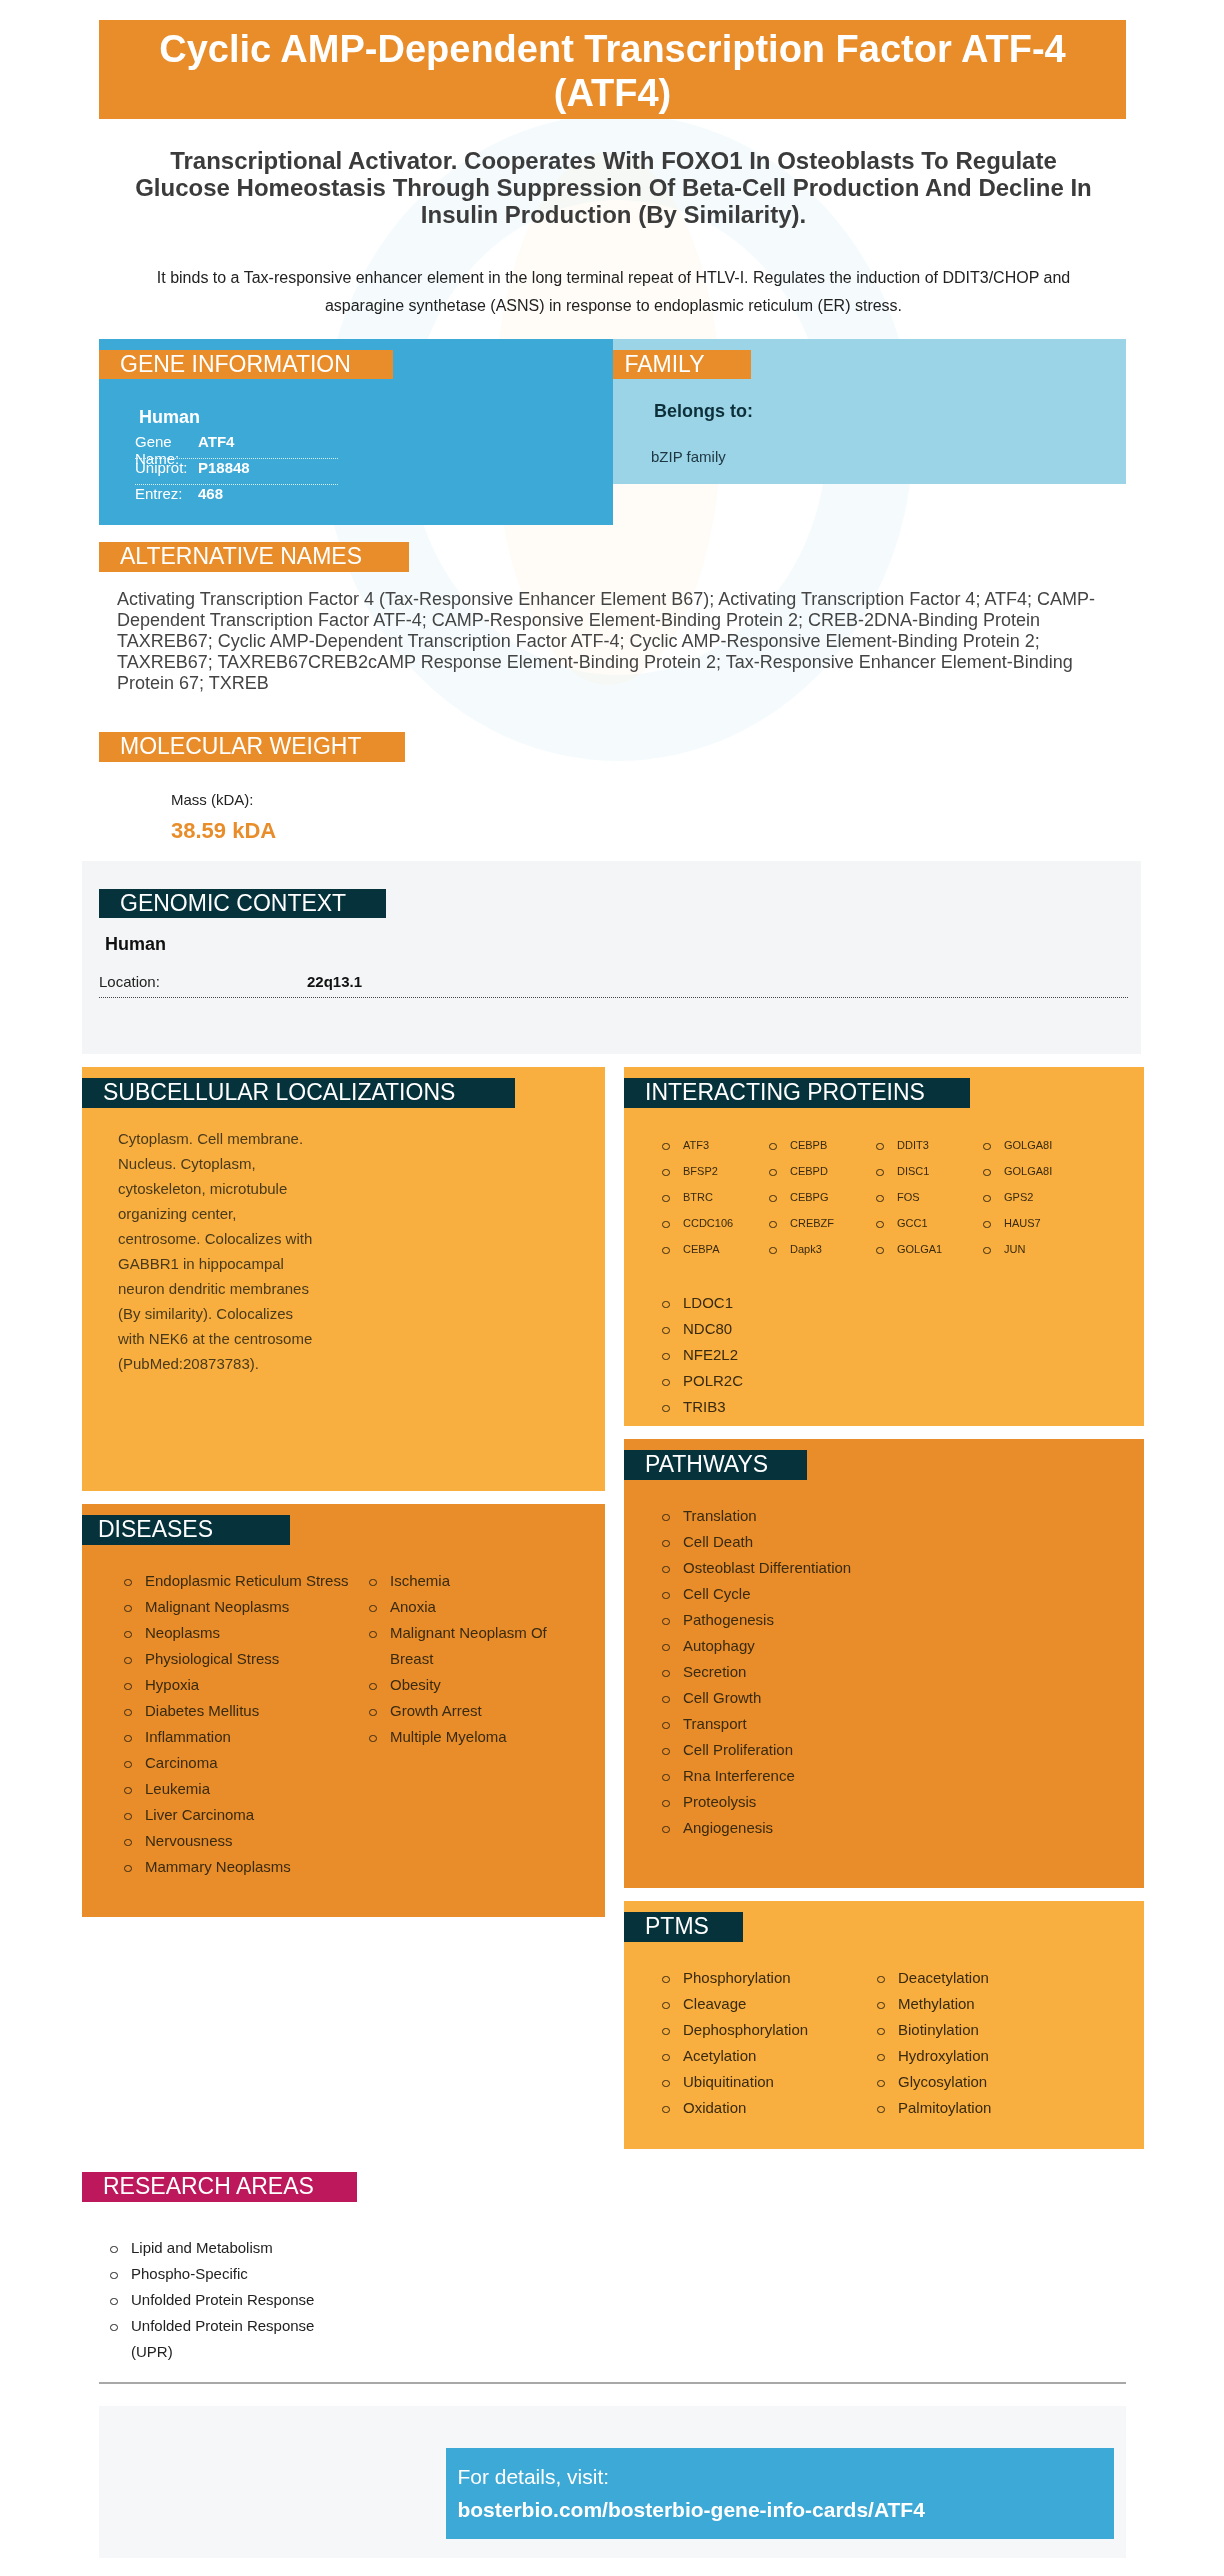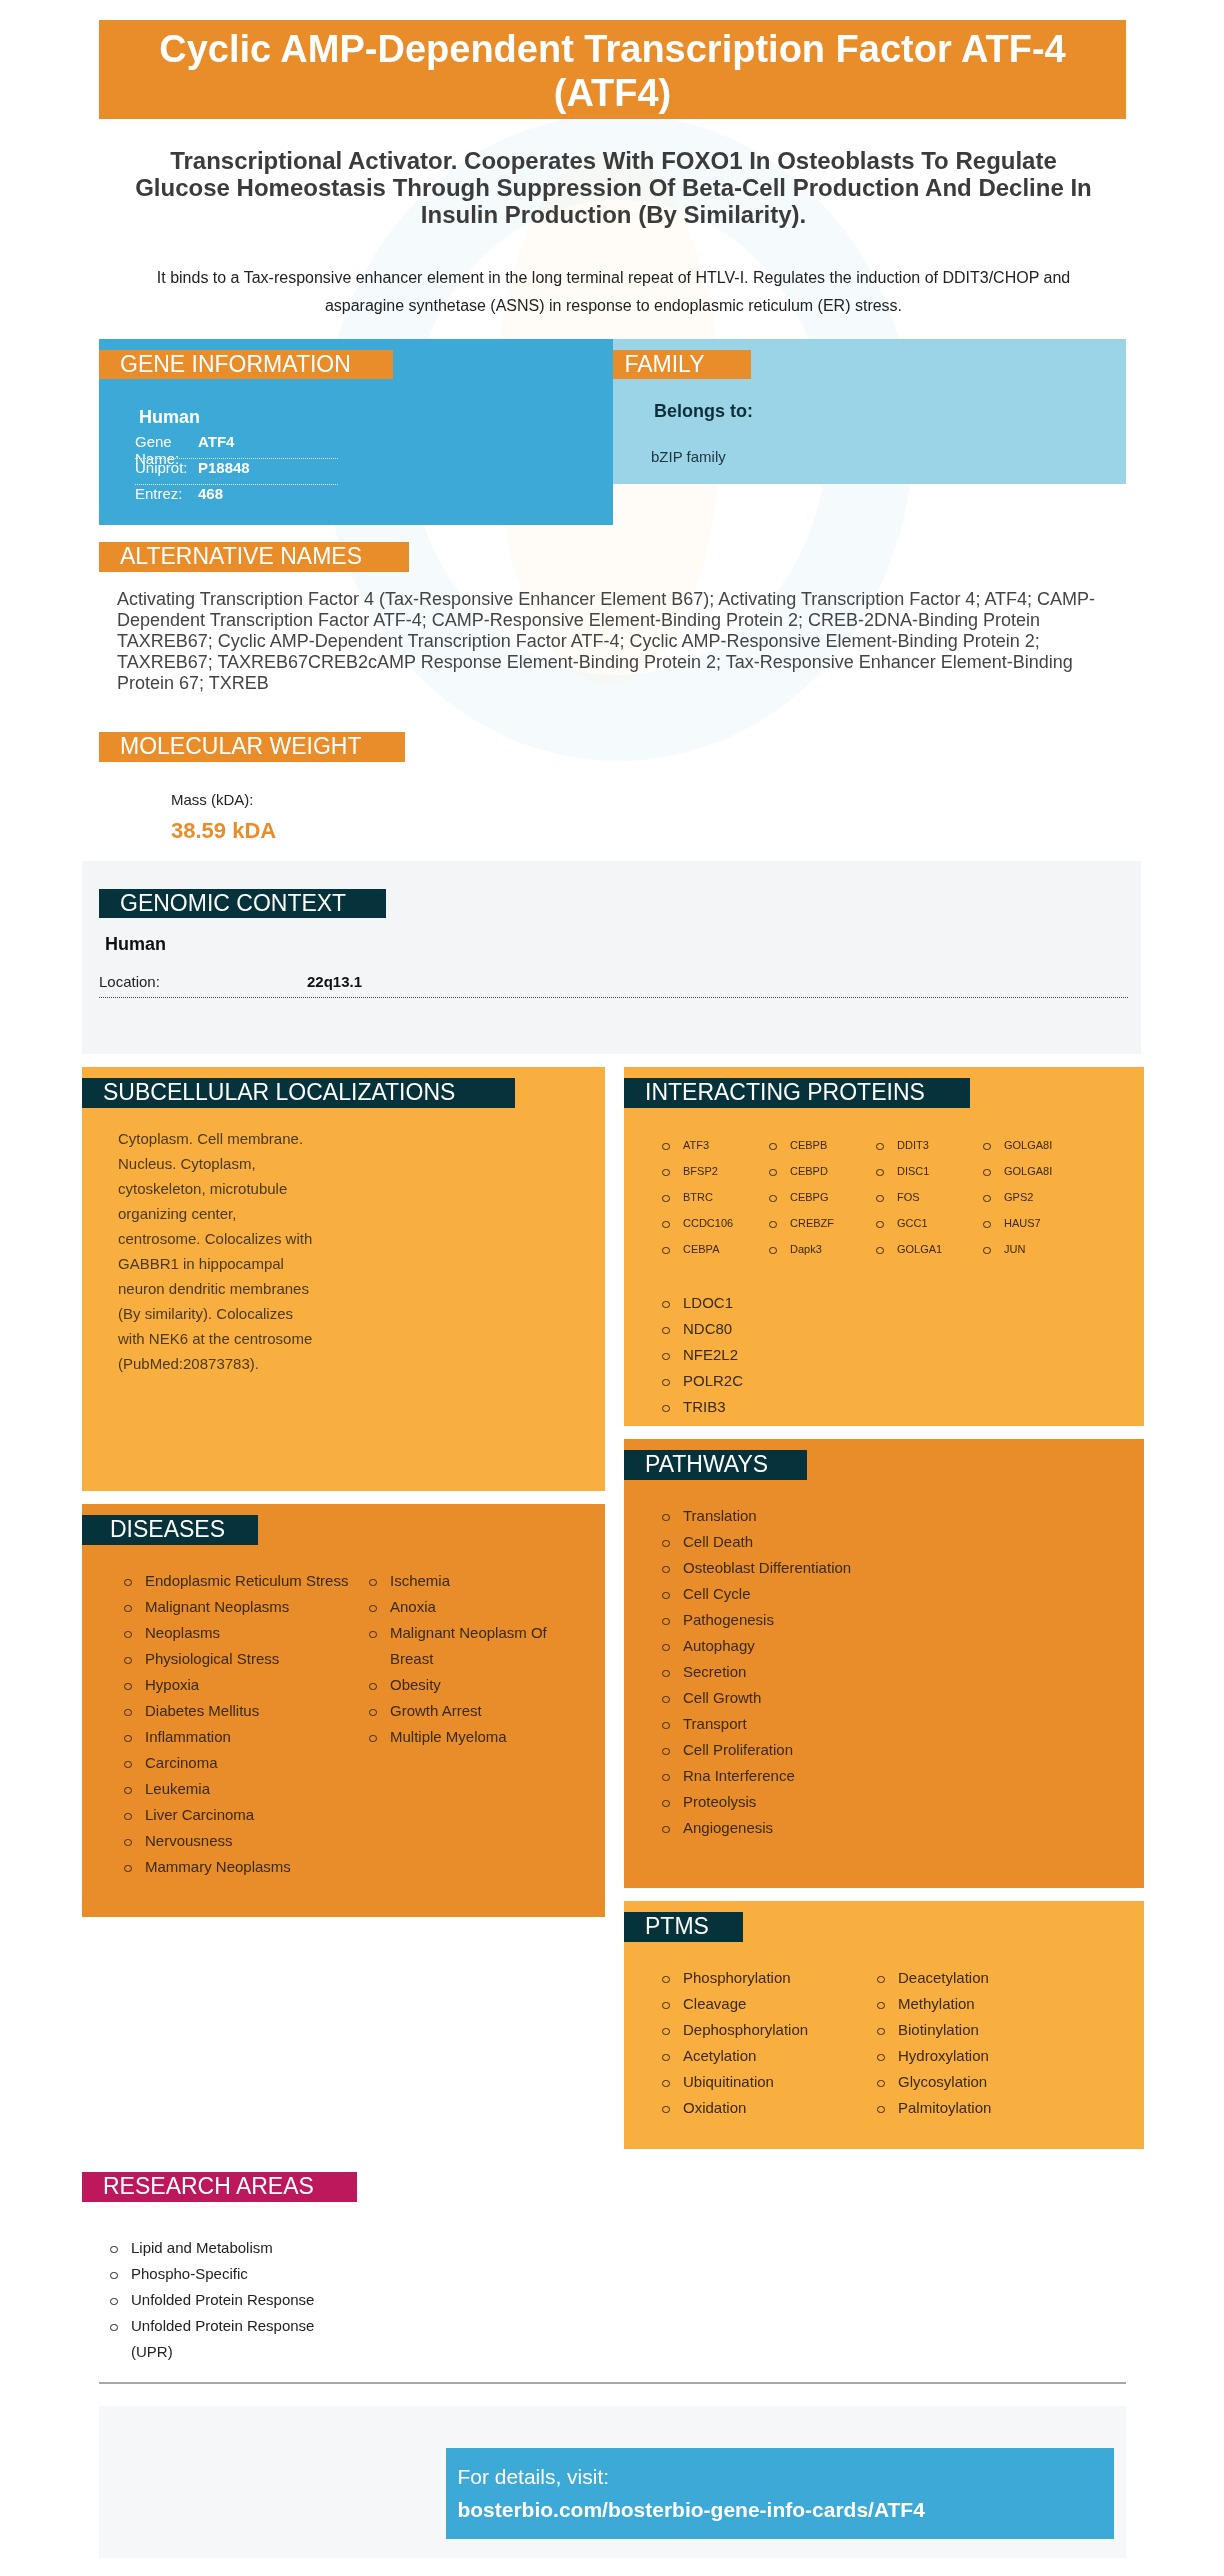--- a/index.html
+++ b/index.html
@@ -63,21 +63,21 @@
   .int-card .sec-head { width: 346px; padding-left: 21px; }
   ul.bul { list-style: none; }
   ul.bul li { position: relative; padding-left: 21px; font-size: 15px; color: #3a2a10; line-height: 26px; }
   ul.bul li::before { content: ""; position: absolute; left: 0; top: 10.5px; width: 5.7px; height: 5.7px; border: 1.2px solid #3a2a10; border-radius: 50%; }
   .int-grid { position: absolute; left: 38px; top: 65px; display: grid; grid-template-columns: 107px 107px 107px 107px; grid-auto-rows: 26px; white-space: nowrap; }
   .int-grid .li { position: relative; padding-left: 21px; font-size: 11px; color: #3a2a10; line-height: 26px; }
   .int-grid .li::before { content: ""; position: absolute; left: 0; top: 10.5px; width: 5.7px; height: 5.7px; border: 1.2px solid #3a2a10; border-radius: 50%; }
   .int-grid2 { position: absolute; left: 38px; top: 223px; }
 
   .dis-card { left: 82px; top: 1504px; width: 523px; height: 413px; }
-  .dis-card .sec-head { width: 176px; padding-left: 28px; }
+  .dis-card .sec-head { width: 208px; padding-left: 16px; }
   .dis-col1 { position: absolute; left: 42px; top: 64px; width: 228px; }
   .dis-col2 { position: absolute; left: 287px; top: 64px; width: 219px; }
 
   .path-card { left: 624px; top: 1439px; width: 520px; height: 449px; }
   .path-card .sec-head { width: 183px; padding-left: 21px; }
   .path-col1 { position: absolute; left: 38px; top: 64px; width: 190px; }
   .path-col2 { position: absolute; left: 253px; top: 64px; width: 257px; }
 
   .ptm-card { left: 624px; top: 1901px; width: 520px; height: 248px; }
   .ptm-card .sec-head { width: 119px; padding-left: 21px; }

